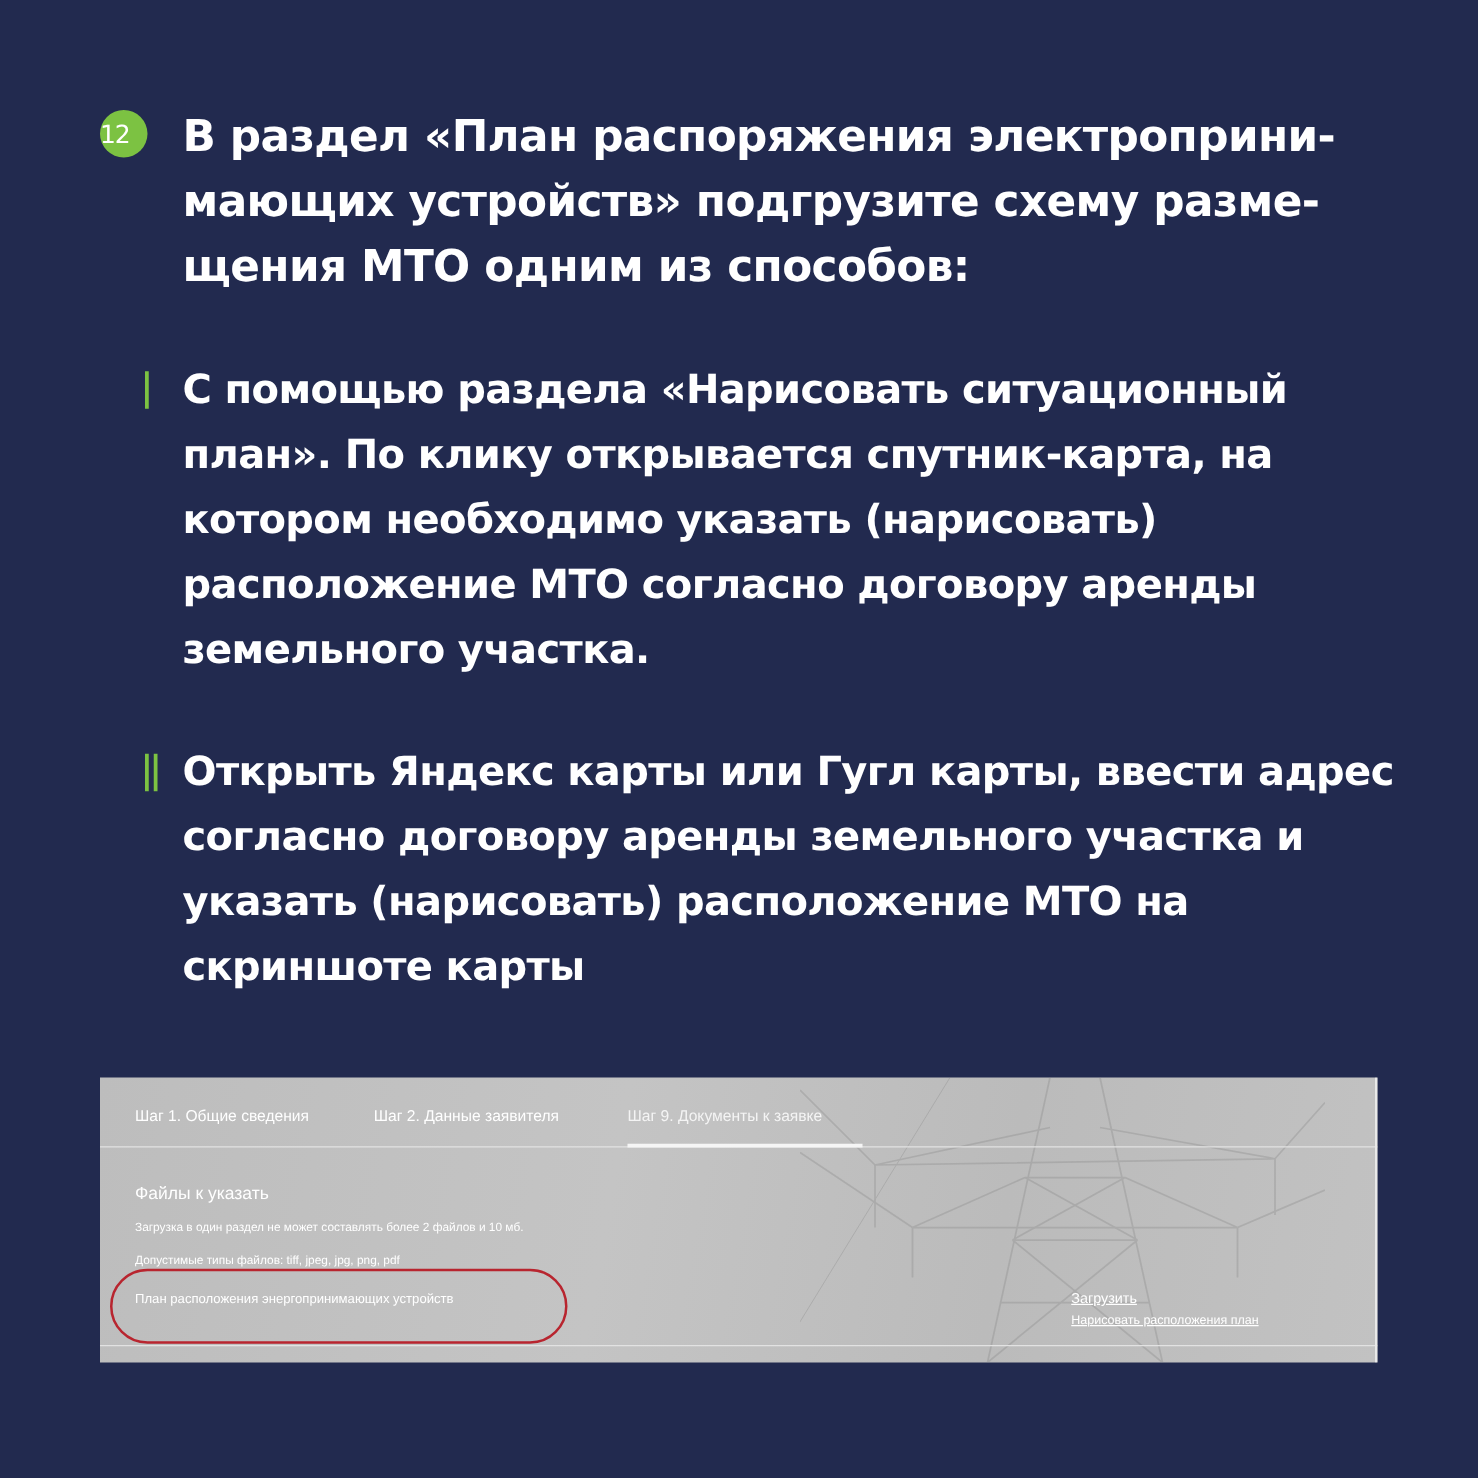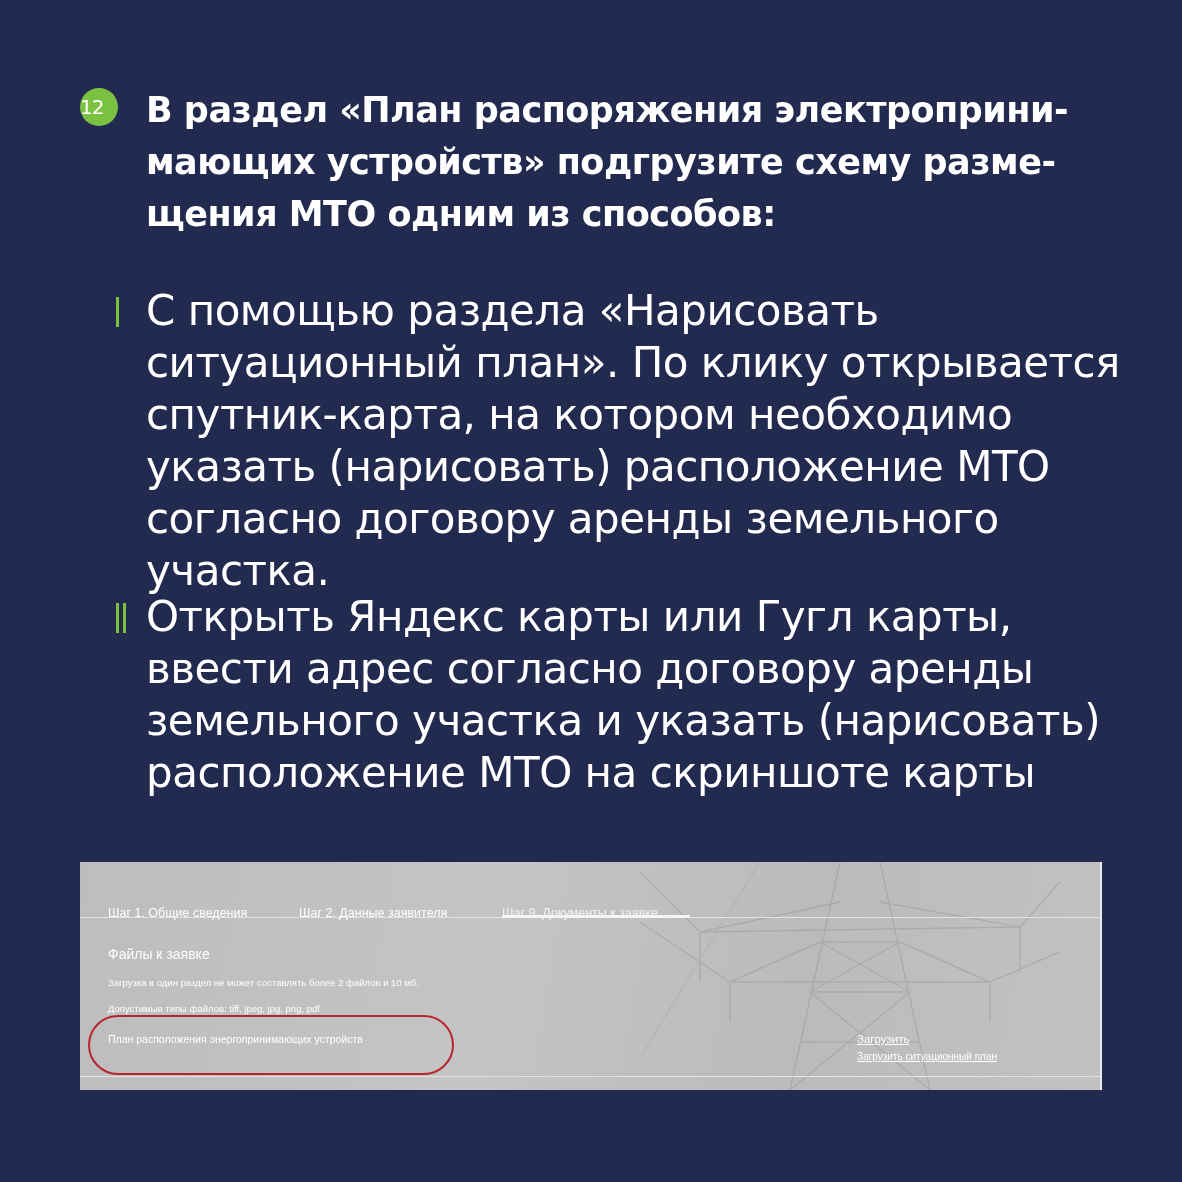--- a/index.html
+++ b/index.html
@@ -56,23 +56,23 @@
     .option-marker .bar {
       width: 3px;
       height: 30px;
       background: #7cc242;
     }
     .option-text {
       position: absolute;
       left: 30px;
       top: 0;
       width: 980px;
-      font-size: 42px;
+      font-size: 32px;
       line-height: 52px;
-      font-weight: 400;
+      font-weight: 700;
       letter-spacing: -0.5px;
     }
     #option-1 { top: 285px; }
     #option-2 { top: 591px; }
 
     
     .shot {
       position: absolute;
       left: 80px;
       top: 862px;
@@ -96,21 +96,20 @@
       top: 0;
       width: 1022px;
       height: 56px;
       border-bottom: 1px solid #e2e2e2;
     }
     .tab {
       position: absolute;
       top: 24px;
       font-size: 12.5px;
       color: #ffffff;
-      margin-top: 20px;
     }
     #tab-1 { left: 28px; }
     #tab-2 { left: 219px; }
     #tab-3 { left: 422px; color: #f4f4f4; }
     .tab-underline {
       position: absolute;
       left: 422px;
       top: 53px;
       width: 188px;
       height: 3px;
@@ -205,25 +204,25 @@
     <path d="M-20 228 L120 0" stroke-width="0.8"></path>
   </svg>
 
   <div class="tabs">
     <span class="tab" id="tab-1">Шаг 1. Общие сведения</span>
     <span class="tab" id="tab-2">Шаг 2. Данные заявителя</span>
     <span class="tab" id="tab-3">Шаг 9. Документы к заявке</span>
     <span class="tab-underline"></span>
   </div>
 
-  <div class="files-title">Файлы к заявке</div>
+  <div class="files-title">Файлы к указать</div>
   <div class="files-note" id="note-1">Загрузка в один раздел не может составлять более 2 файлов и 10 мб.</div>
   <div class="files-note" id="note-2">Допустимые типы файлов: tiff, jpeg, jpg, png, pdf</div>
 
   <div class="plan-label">План расположения энергопринимающих устройств</div>
   <div class="highlight-oval"></div>
 
   <a class="link" id="upload-link">Загрузить</a>
-  <a class="link" id="draw-link">Загрузить ситуационный план</a>
+  <a class="link" id="draw-link">Нарисовать расположения план</a>
 
   <div class="bottom-line"></div>
   <div class="right-edge"></div>
 </div>
 
 </body></html>

